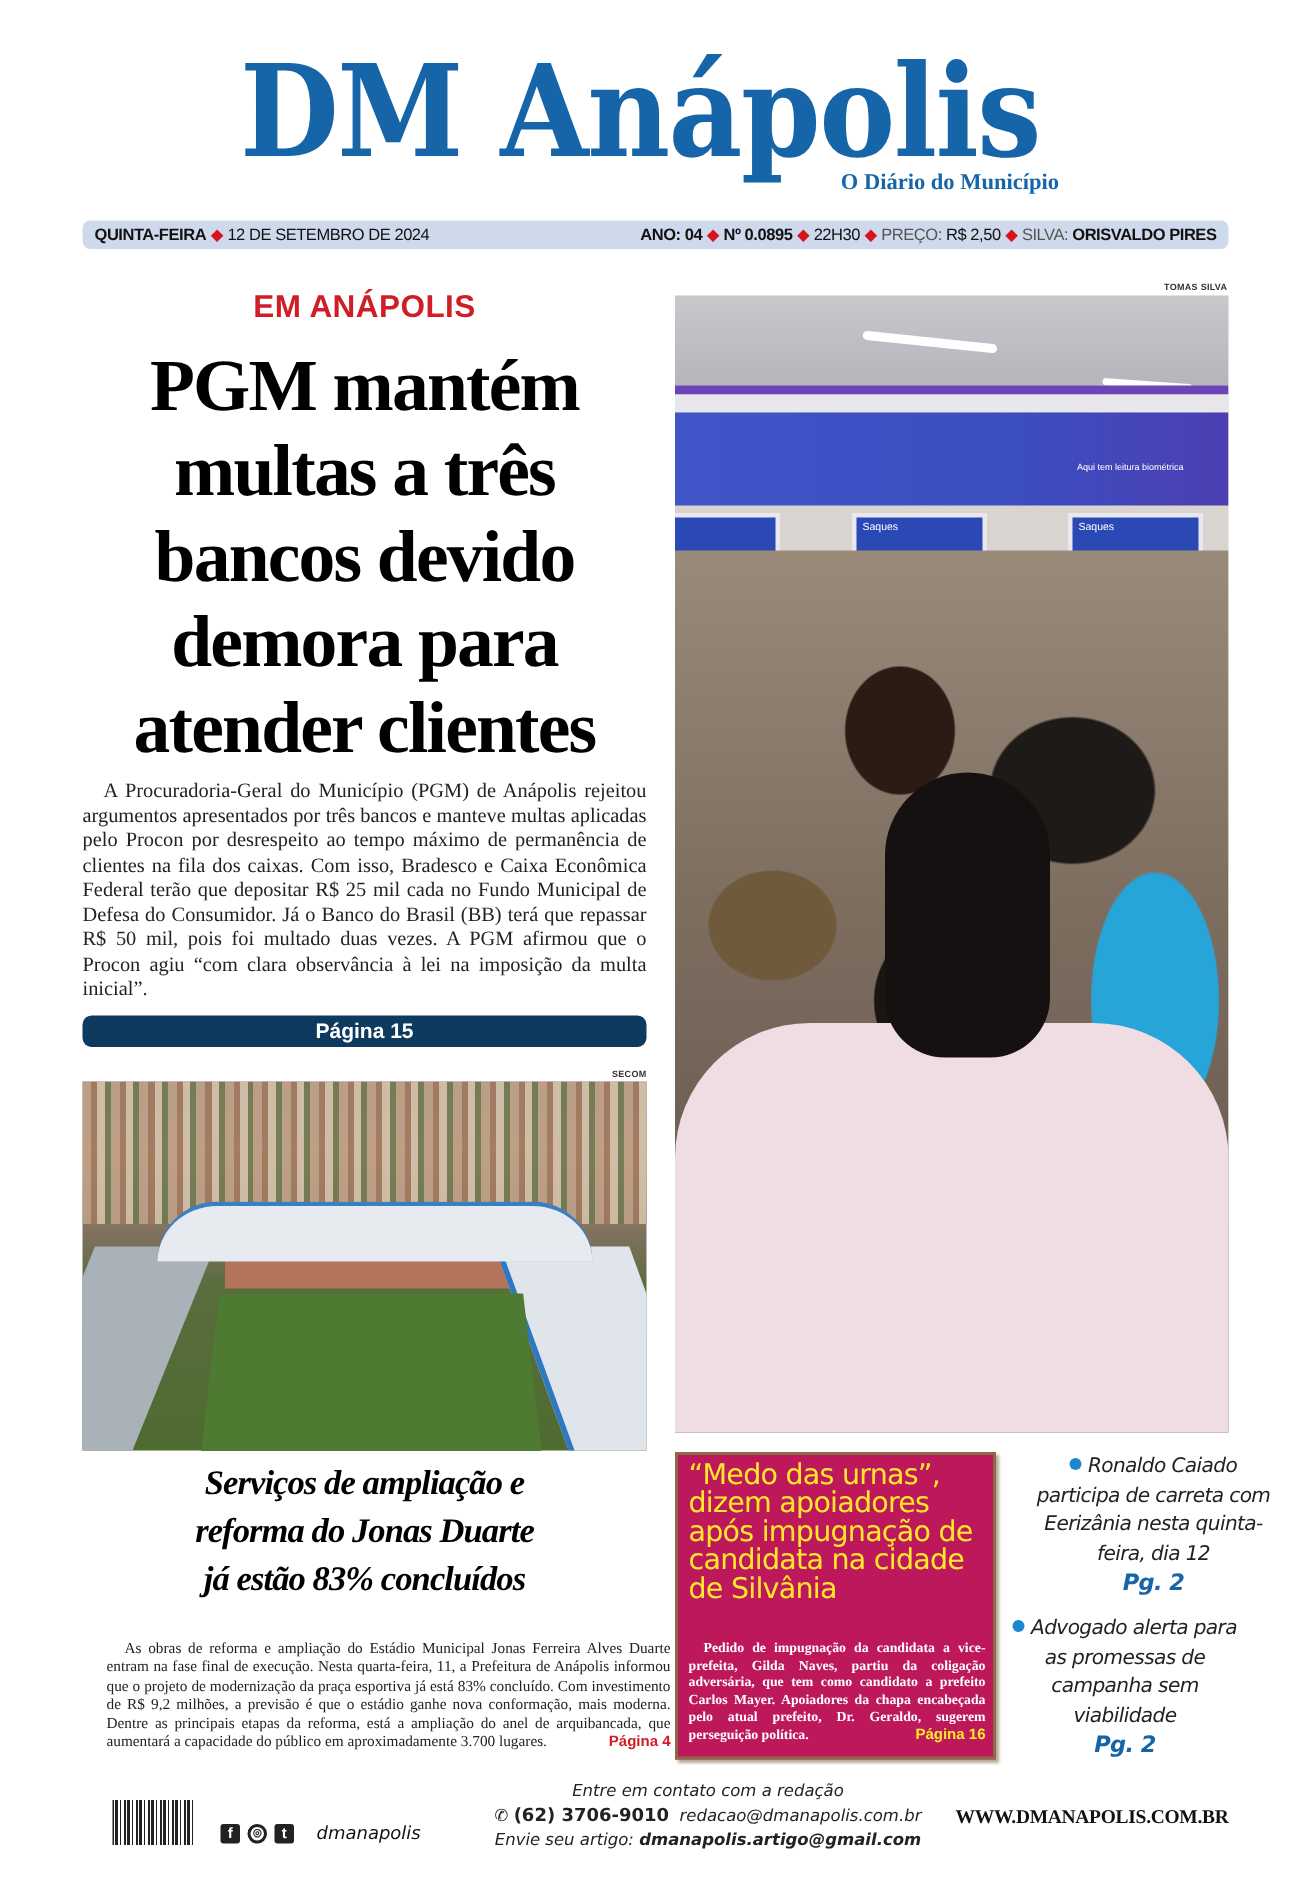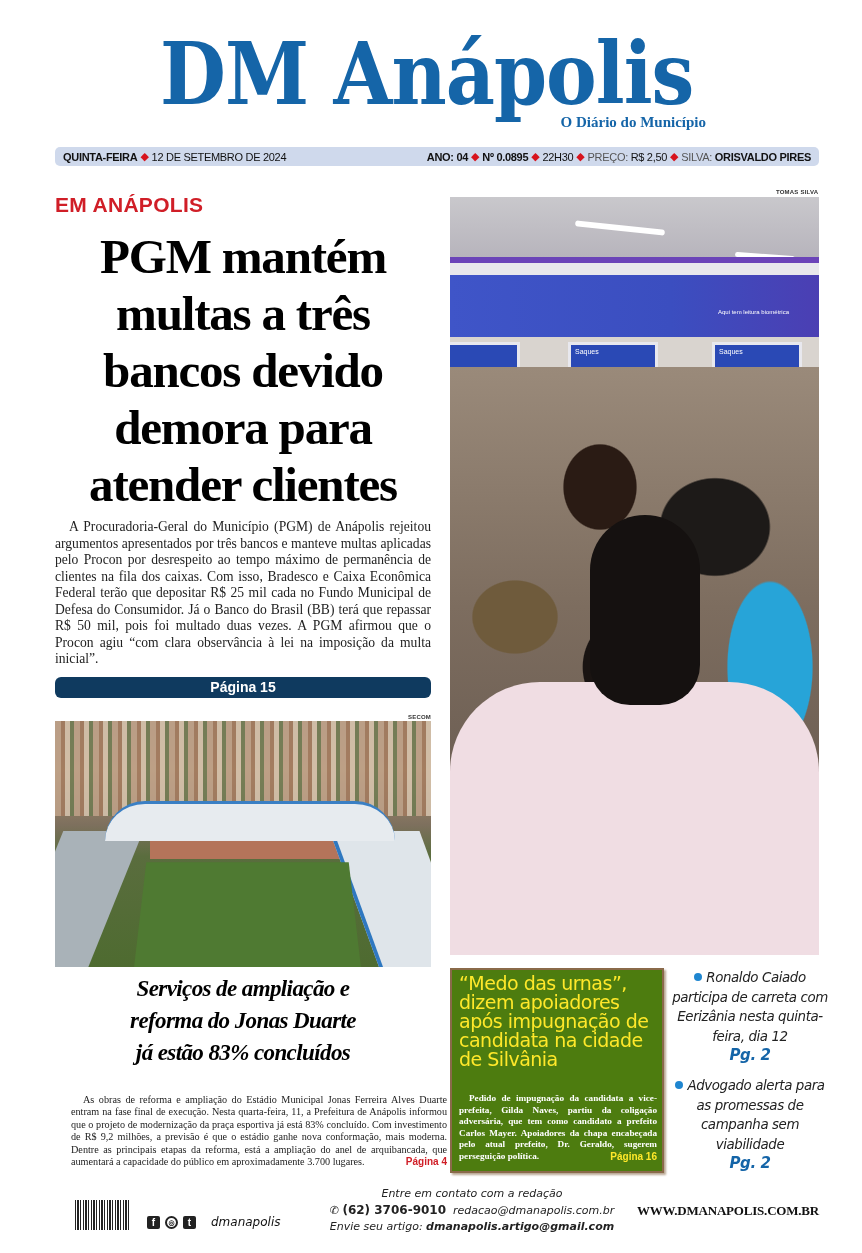--- a/index.html
+++ b/index.html
@@ -12,21 +12,21 @@
   .masthead .tagline { position: absolute; right: 14px; top: 82px; font-family: "Liberation Serif", serif; font-weight: bold; font-size: 15px; color: #1565a8; }
 
   
   .infobar { position: absolute; left: 55px; top: 147px; width: 764px; height: 19px; background: #cfd9ec; border-radius: 5px; font-family: "Liberation Sans", sans-serif; font-size: 11px; display: flex; align-items: center; justify-content: space-between; padding: 0 8px; color: #111; letter-spacing: -0.3px; }
   .infobar .b { font-weight: bold; }
   .infobar .light { color: #555; }
   .infobar .dia { color: #d7141e; font-size: 11px; margin: 0 3px; }
   .infobar .grp { display: flex; align-items: center; white-space: nowrap; }
 
   
-  .kicker { position: absolute; left: 55px; top: 193px; width: 376px; font-family: "Liberation Sans", sans-serif; font-weight: bold; font-size: 21px; color: #d01e27; letter-spacing: 0.3px; }
+  .kicker { position: absolute; left: 55px; top: 193px; width: 376px; text-align: center; font-family: "Liberation Sans", sans-serif; font-weight: bold; font-size: 21px; color: #d01e27; letter-spacing: 0.3px; }
   .headline { position: absolute; left: 50px; top: 228px; width: 386px; text-align: center; font-family: "Liberation Serif", serif; font-weight: bold; font-size: 49px; line-height: 57px; letter-spacing: -1.2px; color: #000; }
   .lead-body { position: absolute; left: 55px; top: 519px; width: 376px; font-family: "Liberation Serif", serif; font-size: 13.6px; line-height: 16.5px; text-align: justify; text-indent: 14px; color: #222; }
   .page-pill { position: absolute; left: 55px; top: 677px; width: 376px; height: 21px; background: #0f3a5f; border-radius: 6px; color: #fff; font-family: "Liberation Sans", sans-serif; font-weight: bold; font-size: 14px; text-align: center; line-height: 21px; }
 
   
   .credit { position: absolute; font-family: "Liberation Sans", sans-serif; font-weight: bold; font-size: 6px; color: #333; letter-spacing: 0.2px; }
   .stadium { position: absolute; left: 55px; top: 721px; width: 376px; height: 246px; overflow: hidden; background: linear-gradient(180deg, #9a8570 0%, #b09070 20%, #8d7a62 35%, #7e705e 42%, #5a6d3e 55%, #4e6b30 100%); }
   .stadium .city { position: absolute; left: 0; top: 0; width: 100%; height: 95px; background: repeating-linear-gradient(90deg, #c0a38a 0 6px, #a27a5e 6px 10px, #d8c6b0 10px 15px, #6e7b52 15px 19px), linear-gradient(180deg,#c9b8a6,#a68266); opacity: 0.85; }
   .stadium .stand-top { position: absolute; left: 50px; top: 80px; width: 290px; height: 40px; background: #e7ebef; border-radius: 120px 120px 0 0; border-top: 3px solid #3a7fc4; }
   .stadium .stand-right { position: absolute; left: 300px; top: 110px; width: 90px; height: 140px; background: #dfe5ea; transform: skewX(20deg); border-left: 4px solid #2f78c0; }
@@ -53,21 +53,21 @@
       radial-gradient(ellipse 60px 70px at 150px 120px, #2a1b14 60%, transparent 62%),
       radial-gradient(ellipse 90px 80px at 265px 160px, #1d1a18 60%, transparent 62%),
       radial-gradient(ellipse 70px 60px at 65px 250px, #6f5b3c 60%, transparent 62%),
       radial-gradient(ellipse 55px 60px at 180px 300px, #1a1412 85%, transparent 87%),
       radial-gradient(ellipse 60px 120px at 320px 300px, #27a4d8 70%, transparent 72%),
       linear-gradient(180deg, #9a8a7a 0%, #7d6d5f 40%, #5b4f47 100%); }
   .bankphoto .tshirt { position: absolute; left: 0; top: 485px; width: 369px; height: 280px; background: #f0dde3; border-radius: 90px 90px 0 0; }
   .bankphoto .head { position: absolute; left: 140px; top: 318px; width: 110px; height: 190px; background: #151110; border-radius: 55px 55px 40px 40px; }
 
   
-  .silv { position: absolute; left: 450px; top: 968px; width: 214px; height: 205px; background: #4d7c0f; border: 2px solid #8a6a4a; box-shadow: 2px 2px 2px #b9a893; }
+  .silv { position: absolute; left: 450px; top: 968px; width: 214px; height: 205px; background: #be185d; border: 2px solid #8a6a4a; box-shadow: 2px 2px 2px #b9a893; }
   .silv .title { position: absolute; left: 7px; top: 4px; width: 205px; font-family: "DejaVu Sans", sans-serif; font-size: 19px; line-height: 19px; color: #ffe82a; letter-spacing: -0.5px; }
   .silv .body { position: absolute; left: 7px; top: 123px; width: 198px; font-family: "Liberation Serif", serif; font-weight: bold; font-size: 9.2px; line-height: 11.6px; color: #fff; text-align: justify; text-indent: 10px; }
   .silv .body .pg { color: #ffe82a; font-family: "Liberation Sans", sans-serif; font-weight: bold; font-size: 10px; float: right; text-indent: 0; }
 
   
   .brief { position: absolute; left: 672px; width: 156px; text-align: center; font-family: "DejaVu Sans", sans-serif; font-style: italic; font-size: 13.4px; line-height: 19.5px; color: #222; letter-spacing: -0.4px; }
   .brief .dot { display: inline-block; width: 8px; height: 8px; border-radius: 50%; background: #1f86d0; margin-right: 4px; vertical-align: 1px; }
   .brief .pg { display: block; font-family: "DejaVu Sans", sans-serif; font-weight: bold; font-style: italic; font-size: 15px; color: #1565a8; }
 
   
@@ -163,21 +163,21 @@
 </p>
 
 <div class="silv">
   <div class="title">“Medo das urnas”, dizem apoiadores após impugnação de candidata na cidade de Silvânia</div>
   <p class="body">
     <span>Pedido de impugnação da candidata a vice-prefeita, Gilda Naves, partiu da coligação adversária, que tem como candidato a prefeito Carlos Mayer. Apoiadores da chapa encabeçada pelo atual prefeito, Dr. Geraldo, sugerem perseguição política.</span>
     <span class="pg">Página 16</span>
   </p>
 </div>
 
-<div class="brief" style="top:968px;">
+<div class="brief" style="top:968px;margin-left:19px;">
   <span class="dot"></span><span>Ronaldo Caiado participa de carreta com Eerizânia nesta quinta-feira, dia 12</span>
   <span class="pg">Pg. 2</span>
 </div>
 <div class="brief" style="top:1076px;">
   <span class="dot"></span><span>Advogado alerta para as promessas de campanha sem viabilidade</span>
   <span class="pg">Pg. 2</span>
 </div>
 
 <div class="barcode"></div>
 <div class="social">

